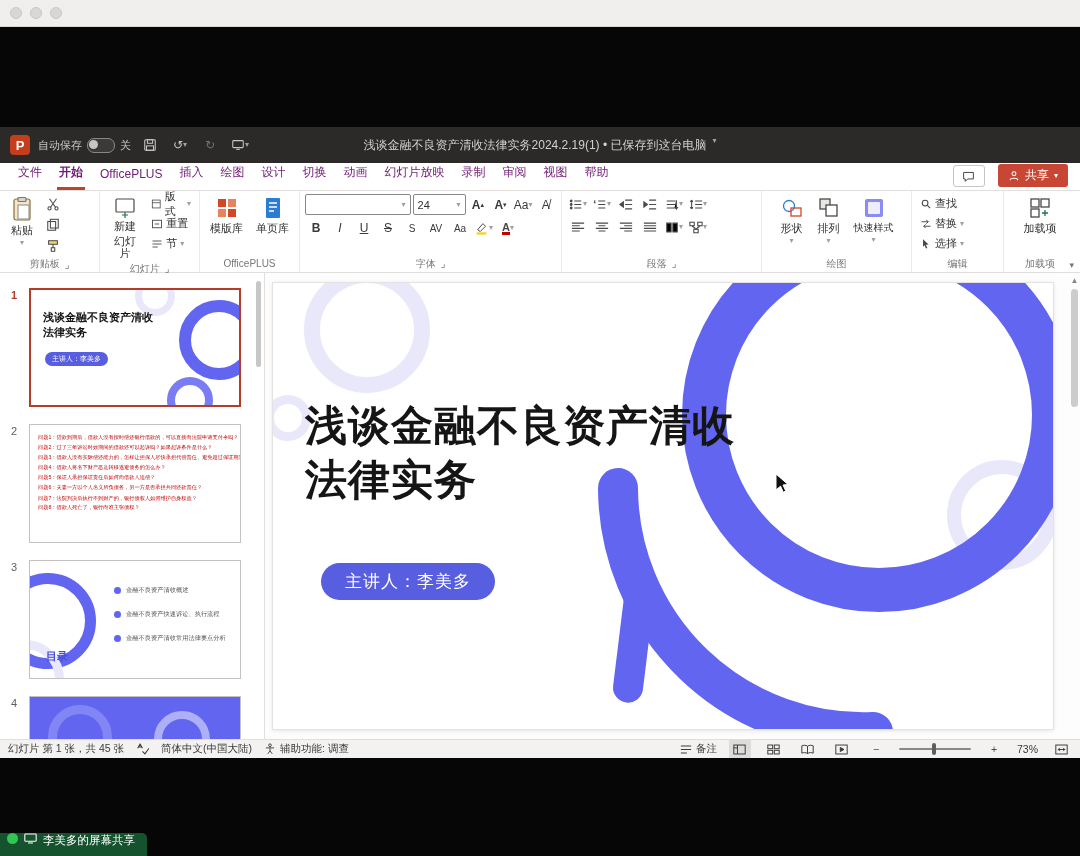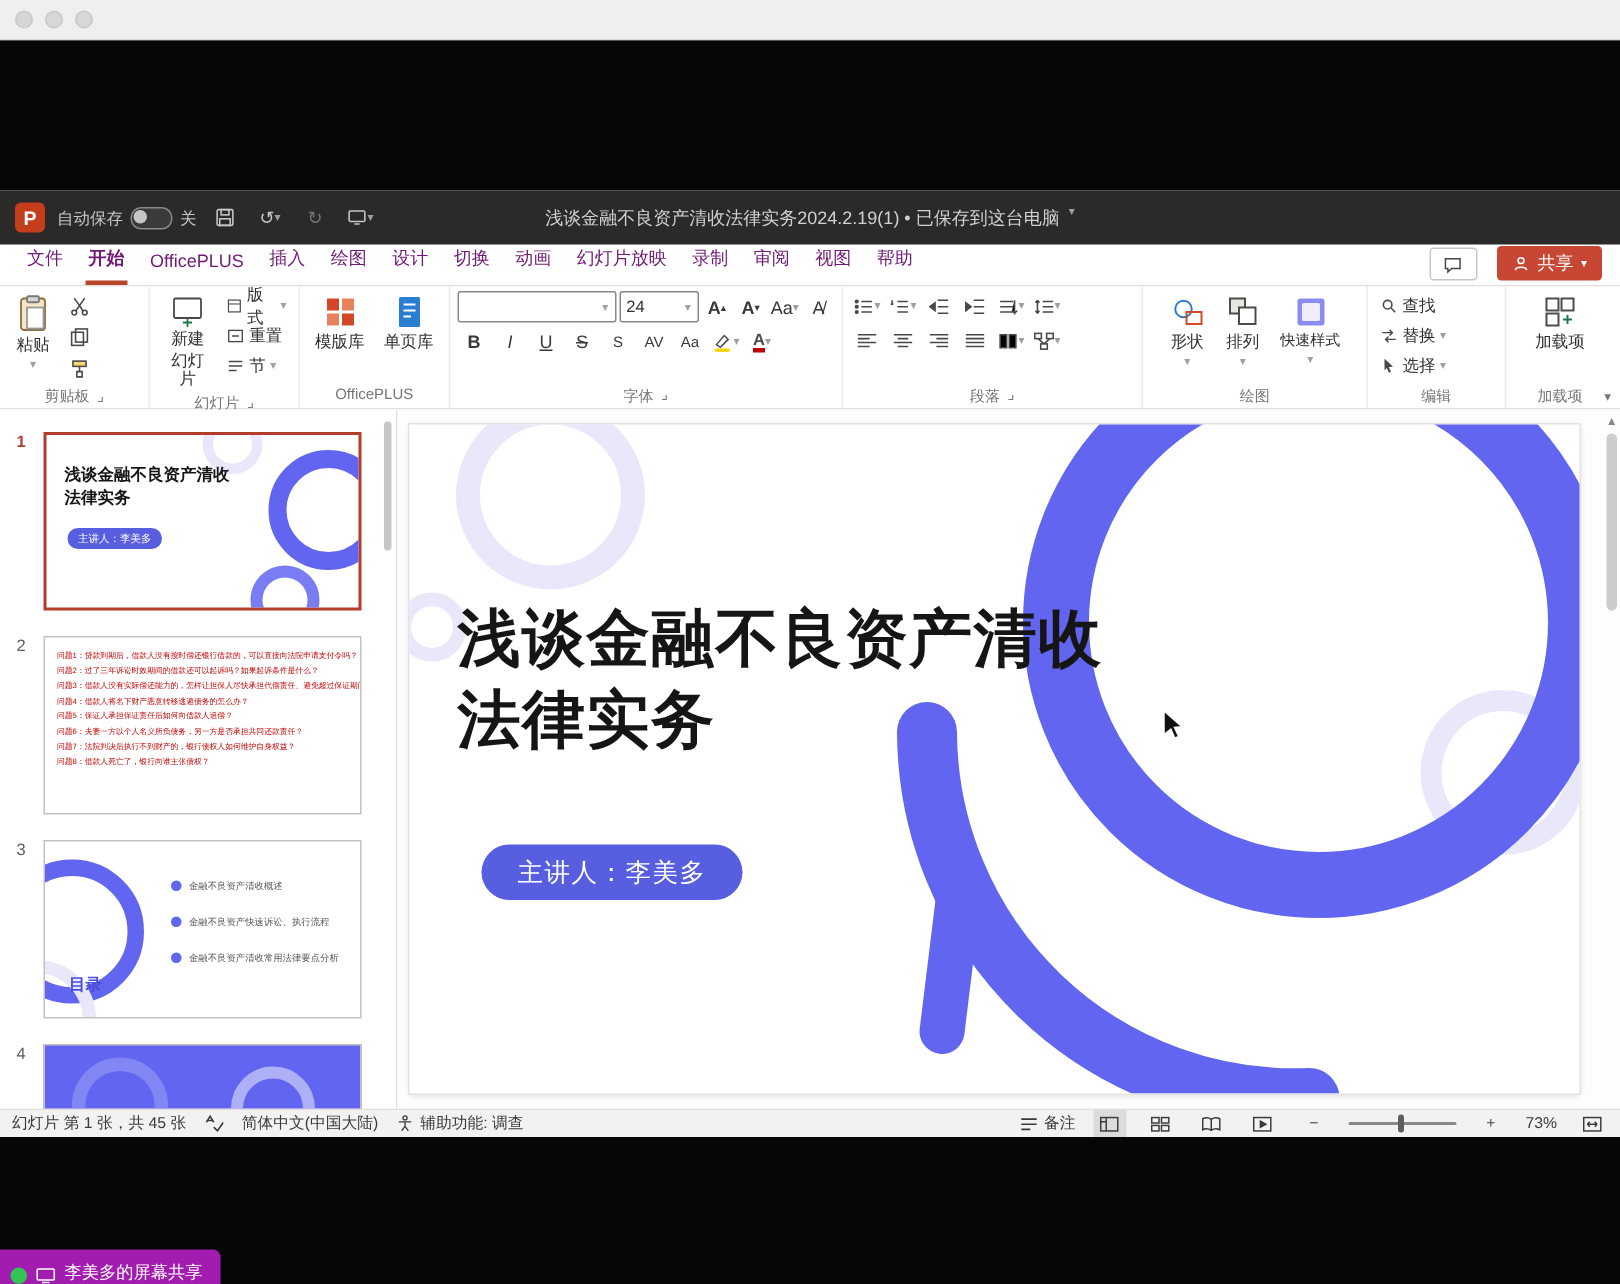--- a/index.html
+++ b/index.html
@@ -78,21 +78,21 @@
   .m3row{display:flex;align-items:center;gap:5px;}
   .m3dot{width:7px;height:7px;border-radius:50%;background:#6165F0;flex:0 0 auto;}
   .m3txt{font-size:8px;color:#555;transform:scale(0.78);transform-origin:0 50%;white-space:nowrap;}
   
   .status{height:19px;background:#f3f2f1;border-top:1px solid #e1dfdd;display:flex;align-items:center;padding:0 8px;gap:12px;font-size:10.5px;color:#3b3a39;box-sizing:border-box;}
   .sgrow{flex:1;}
   .sitem{display:flex;align-items:center;gap:4px;white-space:nowrap;}
   .slider{width:72px;height:2px;background:#8a8886;position:relative;border-radius:1px;}
   .sknob{position:absolute;left:46%;top:-5px;width:4px;height:12px;background:#605e5c;border-radius:2px;}
   
-  .sharebadge{position:absolute;left:0;bottom:0;height:23px;background:#a21caf;border-top-right-radius:5px;display:flex;align-items:flex-end;gap:6px;padding:0 12px 0 7px;}
+  .sharebadge{position:absolute;left:0;bottom:0;height:23px;background:#14532d;border-top-right-radius:5px;display:flex;align-items:flex-start;gap:6px;padding:0 12px 0 7px;}
   .sharebadge .txt{color:#fff;font-size:11.5px;}
   .gdot{width:11px;height:11px;border-radius:50%;background:#31c553;}
   .cursor{position:absolute;left:502px;top:190px;}
 </style>
 </head>
 <body>
 
 <div class="macbar">
   <div class="lights">
     <span class="light"></span>

